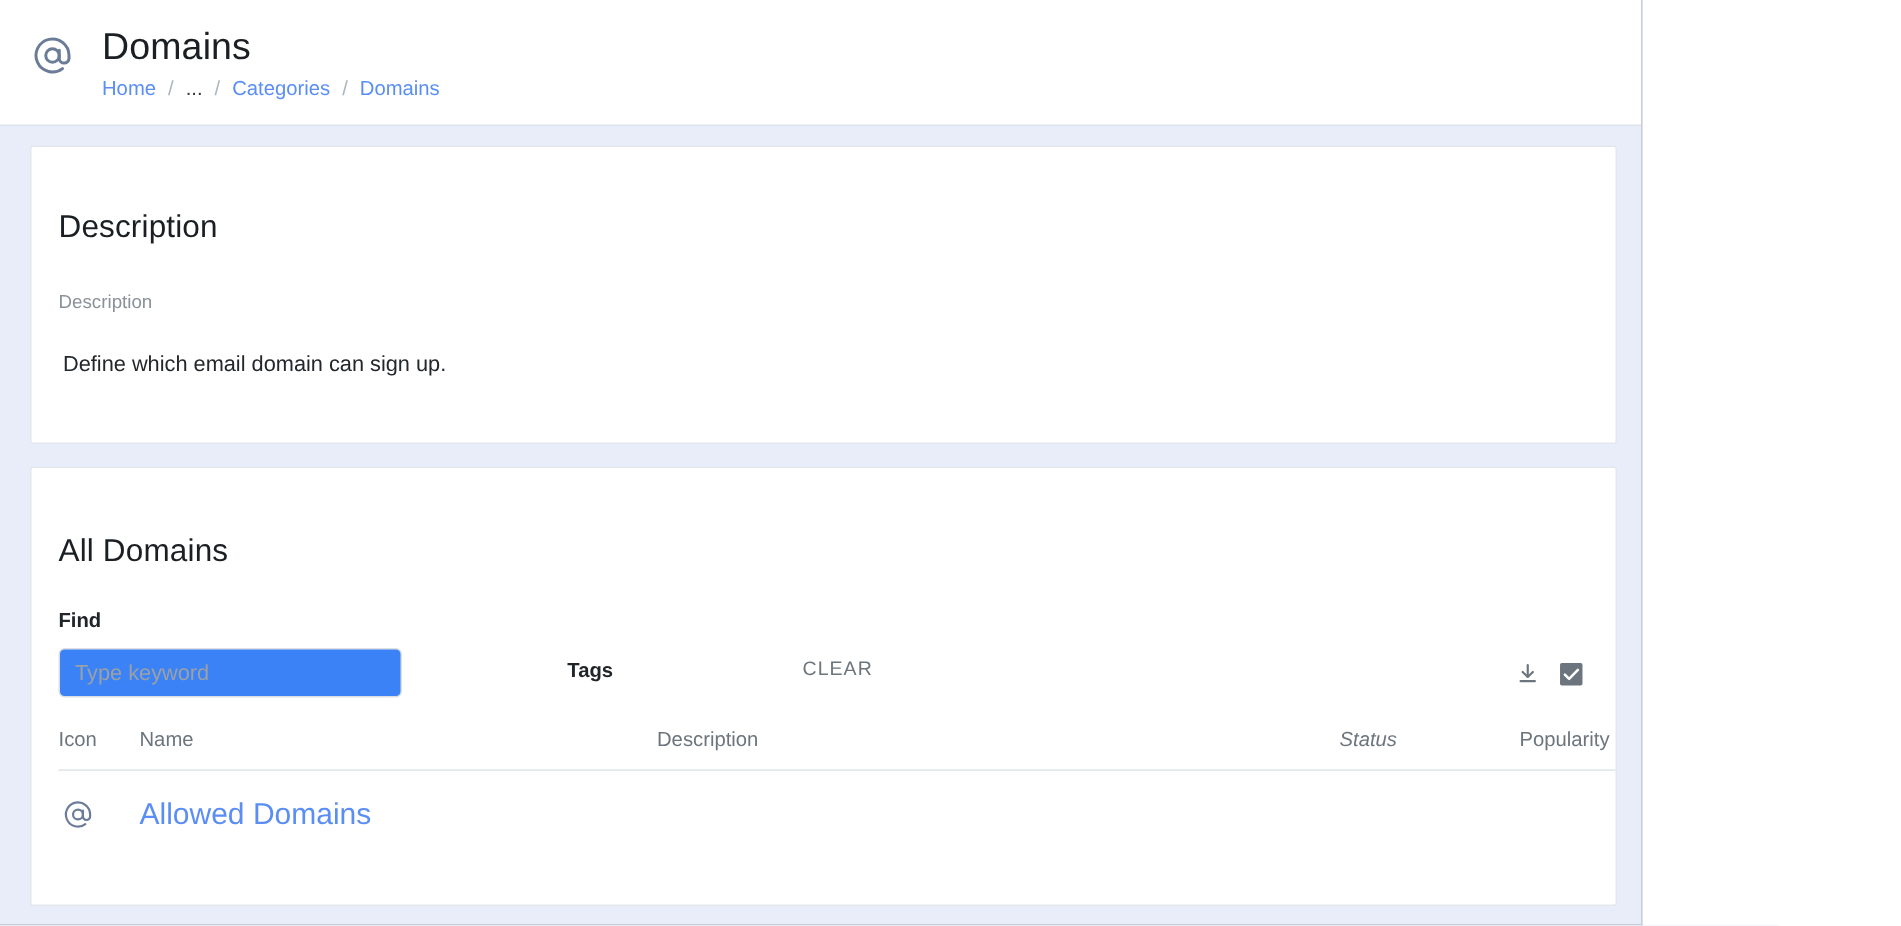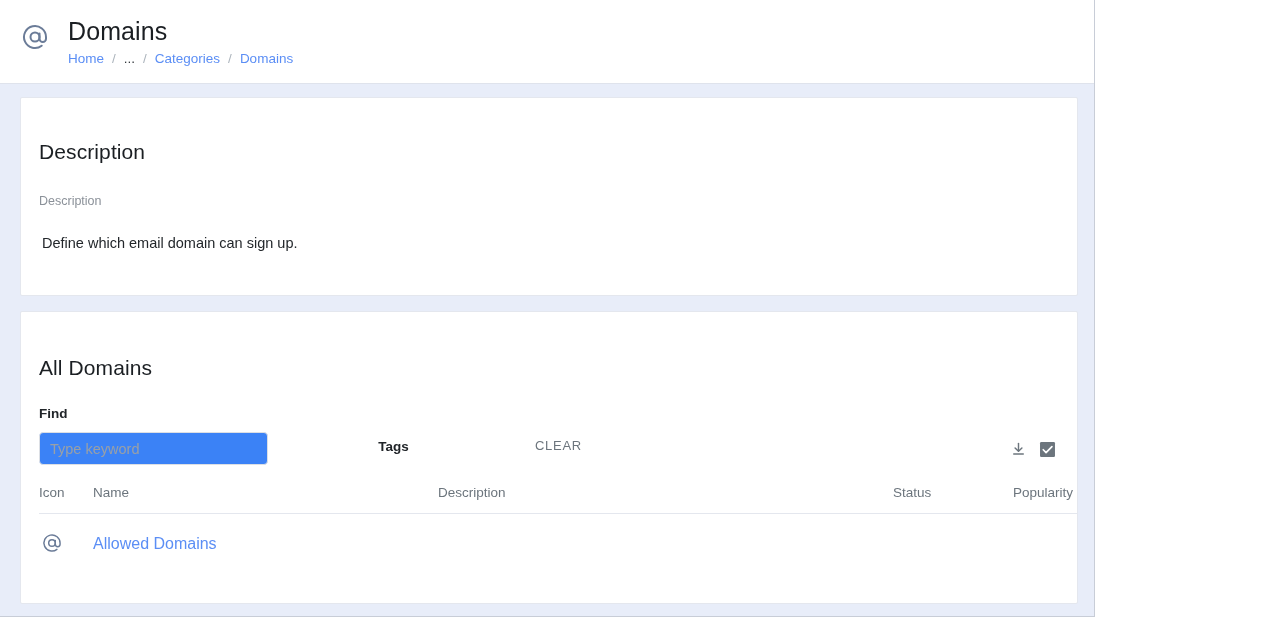--- a/index.html
+++ b/index.html
@@ -207,27 +207,27 @@
     border-bottom: 1px solid #e4e7ee;
   }
   .table tbody td {
     padding: 16px 0 0 0;
     font-size: 14px;
     vertical-align: middle;
   }
   .col-icon  { width: 54px; }
   .col-name  { width: 345px; }
   .col-desc  { width: 455px; }
-  .col-stat  { width: 120px; }
+  .col-stat  { width: 120px; font-style: italic; }
   .col-pop   { width: 105px; }
   .col-rate  { width: 85px; }
   .row-link {
     color: #5b8ef5;
     text-decoration: none;
-    font-size: 16px;
+    font-size: 20px;
     cursor: pointer;
     margin-top: 32px;
   }
   .row-icon {
     display: inline-flex;
     align-items: center;
     justify-content: center;
     width: 26px;
     height: 26px;
   }

